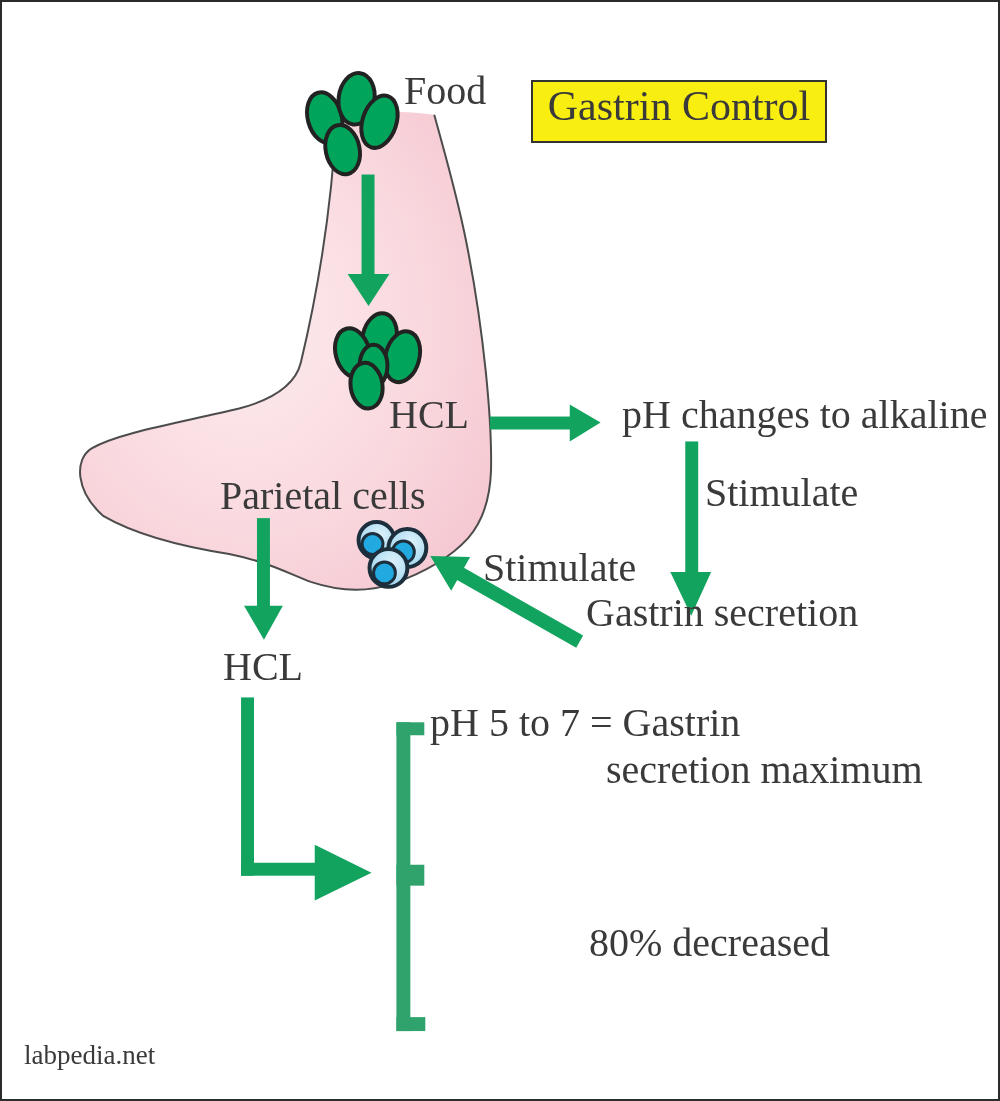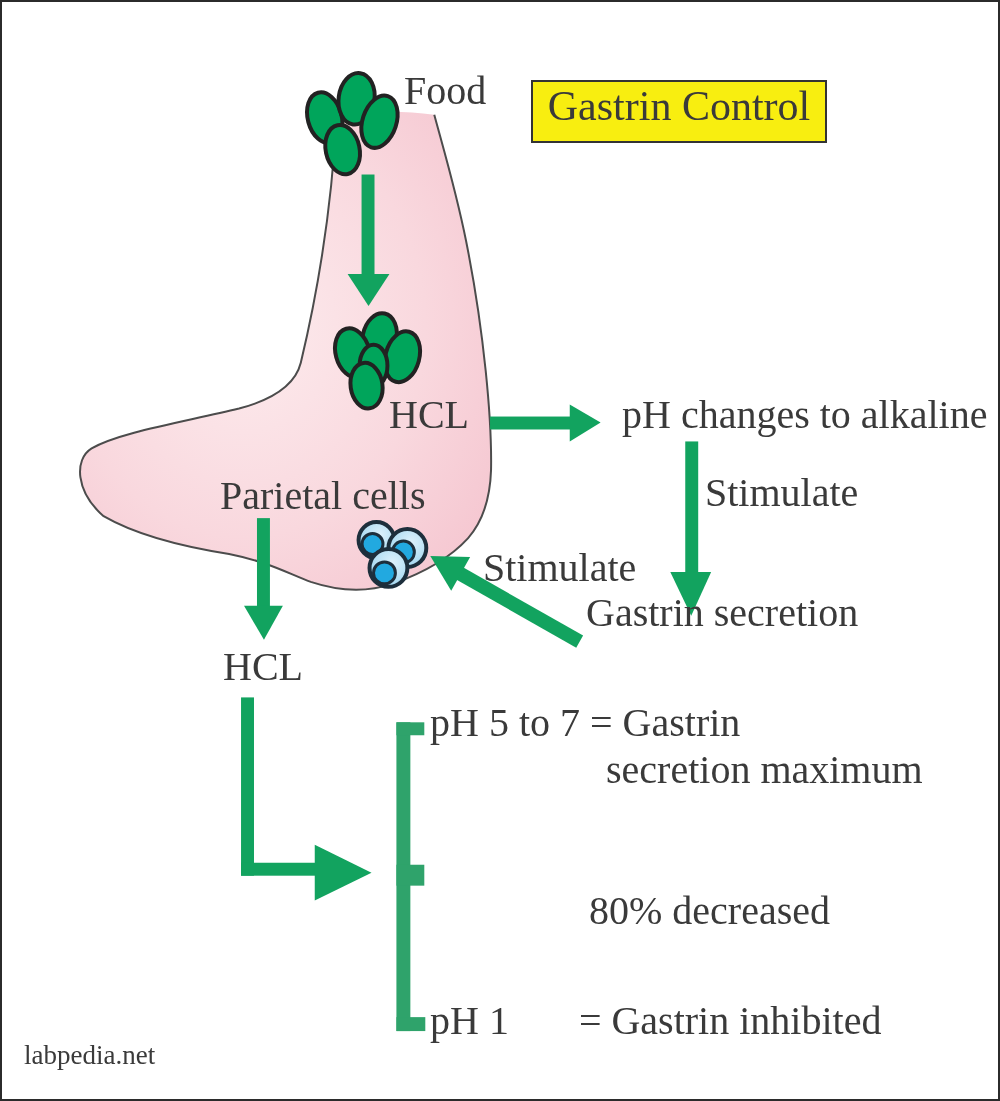--- a/index.html
+++ b/index.html
@@ -180,19 +180,18 @@
 
   <div class="label" style="left:481px;top:545px;">Stimulate</div>
 
   <div class="label" style="left:584px;top:590px;">Gastrin secretion</div>
 
   <div class="label" style="left:221px;top:644px;">HCL</div>
 
   <div class="label" style="left:428px;top:700px;">pH 5 to 7 = Gastrin</div>
   <div class="label" style="left:604px;top:747px;">secretion maximum</div>
 
-  <div class="label" style="left:587px;top:888px;text-align:center;">80% decreased</div>
+  <div class="label" style="left:587px;top:920px;text-align:center;">80% decreased</div>
 
-  <div class="label" style="left:428px;top:998px;">pH 1       = Gastrin inhibited</div>
 
   <div class="watermark">labpedia.net</div>
 
 </div>
 
 </body></html>

